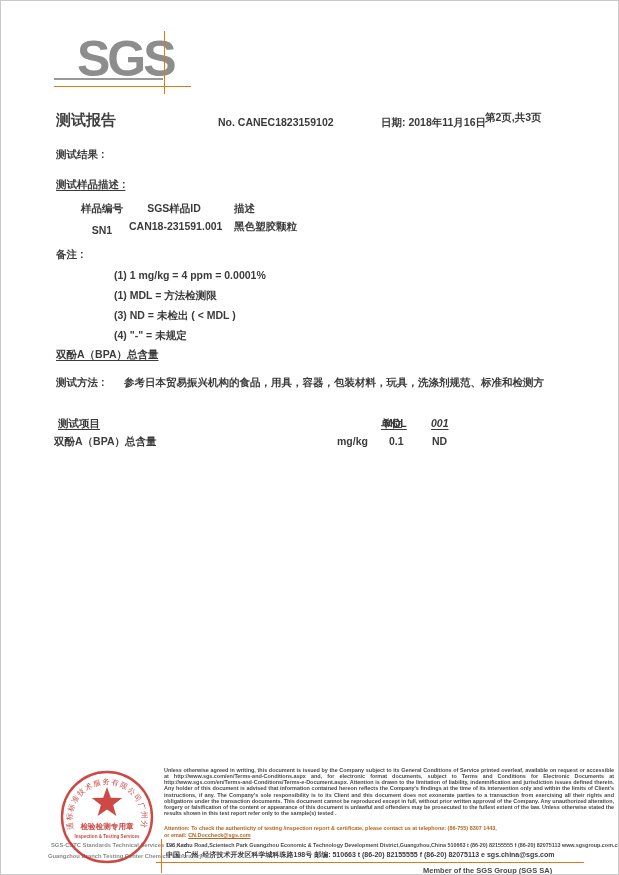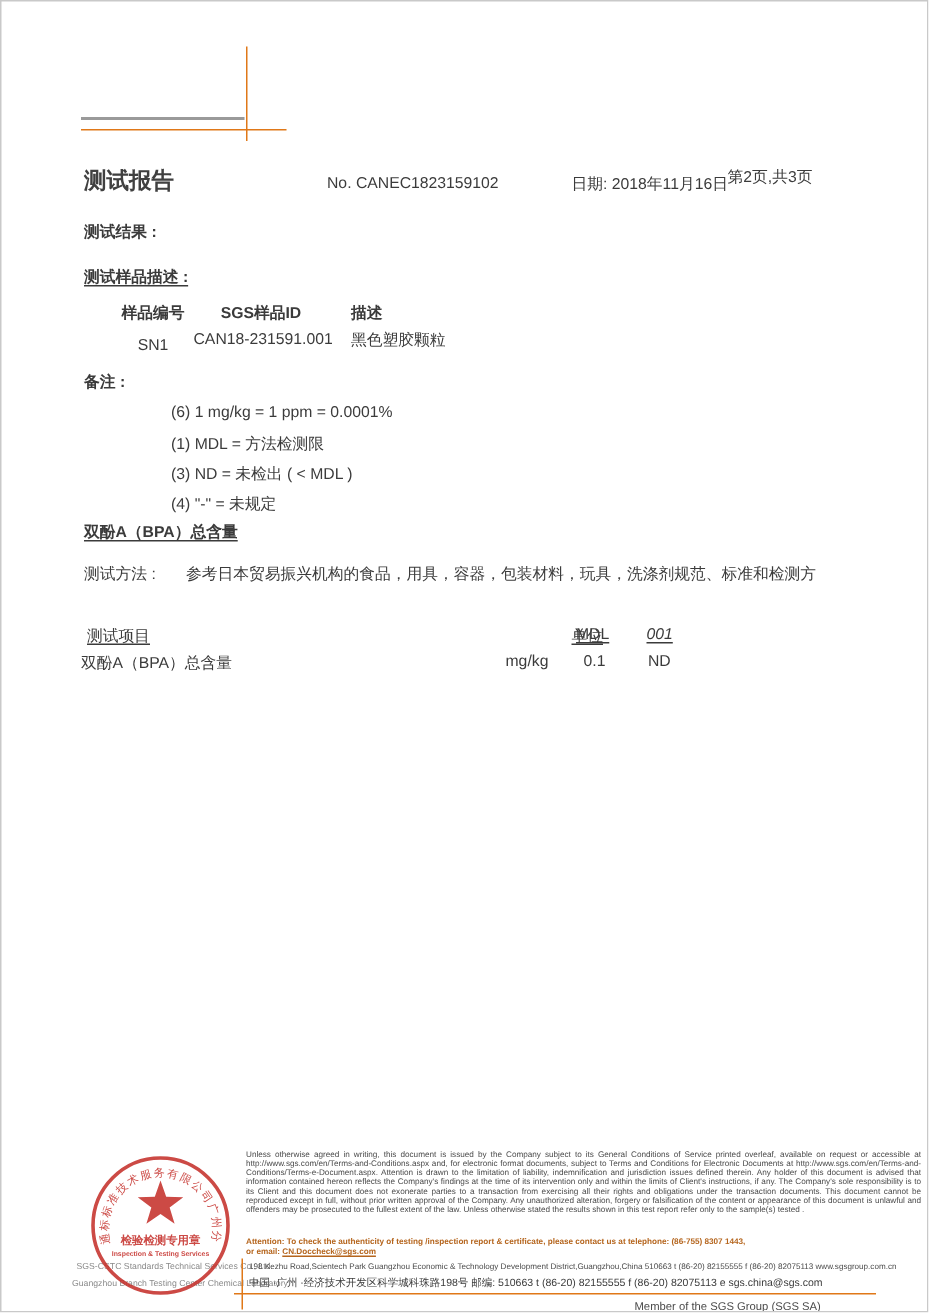--- a/index.html
+++ b/index.html
@@ -7,21 +7,21 @@
     font-family: "Liberation Sans", "DejaVu Sans", sans-serif;
     background:#ffffff;
     width:619px; height:875px;
     position:relative;
   }
   #page {
     position:absolute; left:0; top:0; width:619px; height:875px;
     background:#fff; border:1px solid #c9c9c9; overflow:hidden;
     color:#3b3b3b;
   }
-  .abs { position:absolute; white-space:nowrap; }
+  .abs { position:absolute; white-space:nowrap;font-weight:bold; }
 
   
   .sgs-logo {
     font-weight:bold; color:#8d8d8d; font-size:50px; letter-spacing:-3px;
     line-height:44px;
   }
   .rule { position:absolute; }
   .rule-gray { background:#9a9a9a; }
   .rule-orange { background:#e07818; }
 
@@ -53,20 +53,21 @@
   .addr-cn { font-size:7px; color:#3b3b3b; }
   .member { font-size:7.5px; color:#4a4a4a; }
 
   .stamp-svg { position:absolute; left:58px; top:768px; opacity:0.88; }
 </style>
 </head>
 <body>
 
 <div id="page">
 
+  <div class="abs sgs-logo" style="left:76px; top:36px;">SGS</div>
   <div class="rule rule-gray" style="left:53px; top:77px; width:109px; height:2px;"></div>
   <div class="rule rule-orange" style="left:53px; top:85px; width:137px; height:1px;"></div>
   <div class="rule rule-orange" style="left:163px; top:30px; width:1px; height:63px;"></div>
 
   <div class="abs doc-title" style="left:55px; top:110px;">测试报告</div>
   <div class="abs meta" style="left:217px; top:115px;">No. CANEC1823159102</div>
   <div class="abs meta" style="left:380px; top:115px;">日期: 2018年11月16日</div>
   <div class="abs meta" style="left:484px; top:110px;">第2页,共3页</div>
 
   <div class="abs h-bold" style="left:55px; top:147px;">测试结果 :</div>
@@ -75,21 +76,21 @@
 
   <div class="abs t1-head cell-c" style="left:64px; top:201px; width:74px;">样品编号</div>
   <div class="abs t1-head cell-c" style="left:128px; top:201px; width:90px;">SGS样品ID</div>
   <div class="abs t1-head" style="left:233px; top:201px;">描述</div>
 
   <div class="abs body-txt cell-c" style="left:64px; top:223px; width:74px;">SN1</div>
   <div class="abs body-txt cell-c" style="left:128px; top:219px; width:90px;">CAN18-231591.001</div>
   <div class="abs body-txt" style="left:233px; top:219px;">黑色塑胶颗粒</div>
 
   <div class="abs h-bold" style="left:55px; top:247px;">备注 :</div>
-  <div class="abs body-txt" style="left:113px; top:268px;">(6) 1 mg/kg = 1 ppm = 0.0001%</div>
+  <div class="abs body-txt" style="left:113px; top:268px;">(1) 1 mg/kg = 4 ppm = 0.0001%</div>
   <div class="abs body-txt" style="left:113px; top:288px;">(1) MDL = 方法检测限</div>
   <div class="abs body-txt" style="left:113px; top:308px;">(3) ND = 未检出 ( &lt; MDL )</div>
   <div class="abs body-txt" style="left:113px; top:328px;">(4) "-" = 未规定</div>
 
   <div class="abs h-bold-u" style="left:55px; top:347px;">双酚A（BPA）总含量</div>
 
   <div class="abs body-txt" style="left:55px; top:375px;">测试方法 :</div>
   <div class="abs body-txt" style="left:123px; top:375px;text-align:right;">参考日本贸易振兴机构的食品，用具，容器，包装材料，玩具，洗涤剂规范、标准和检测方</div>
 
   <div class="abs t2-head" style="left:57px; top:416px;">测试项目</div>

